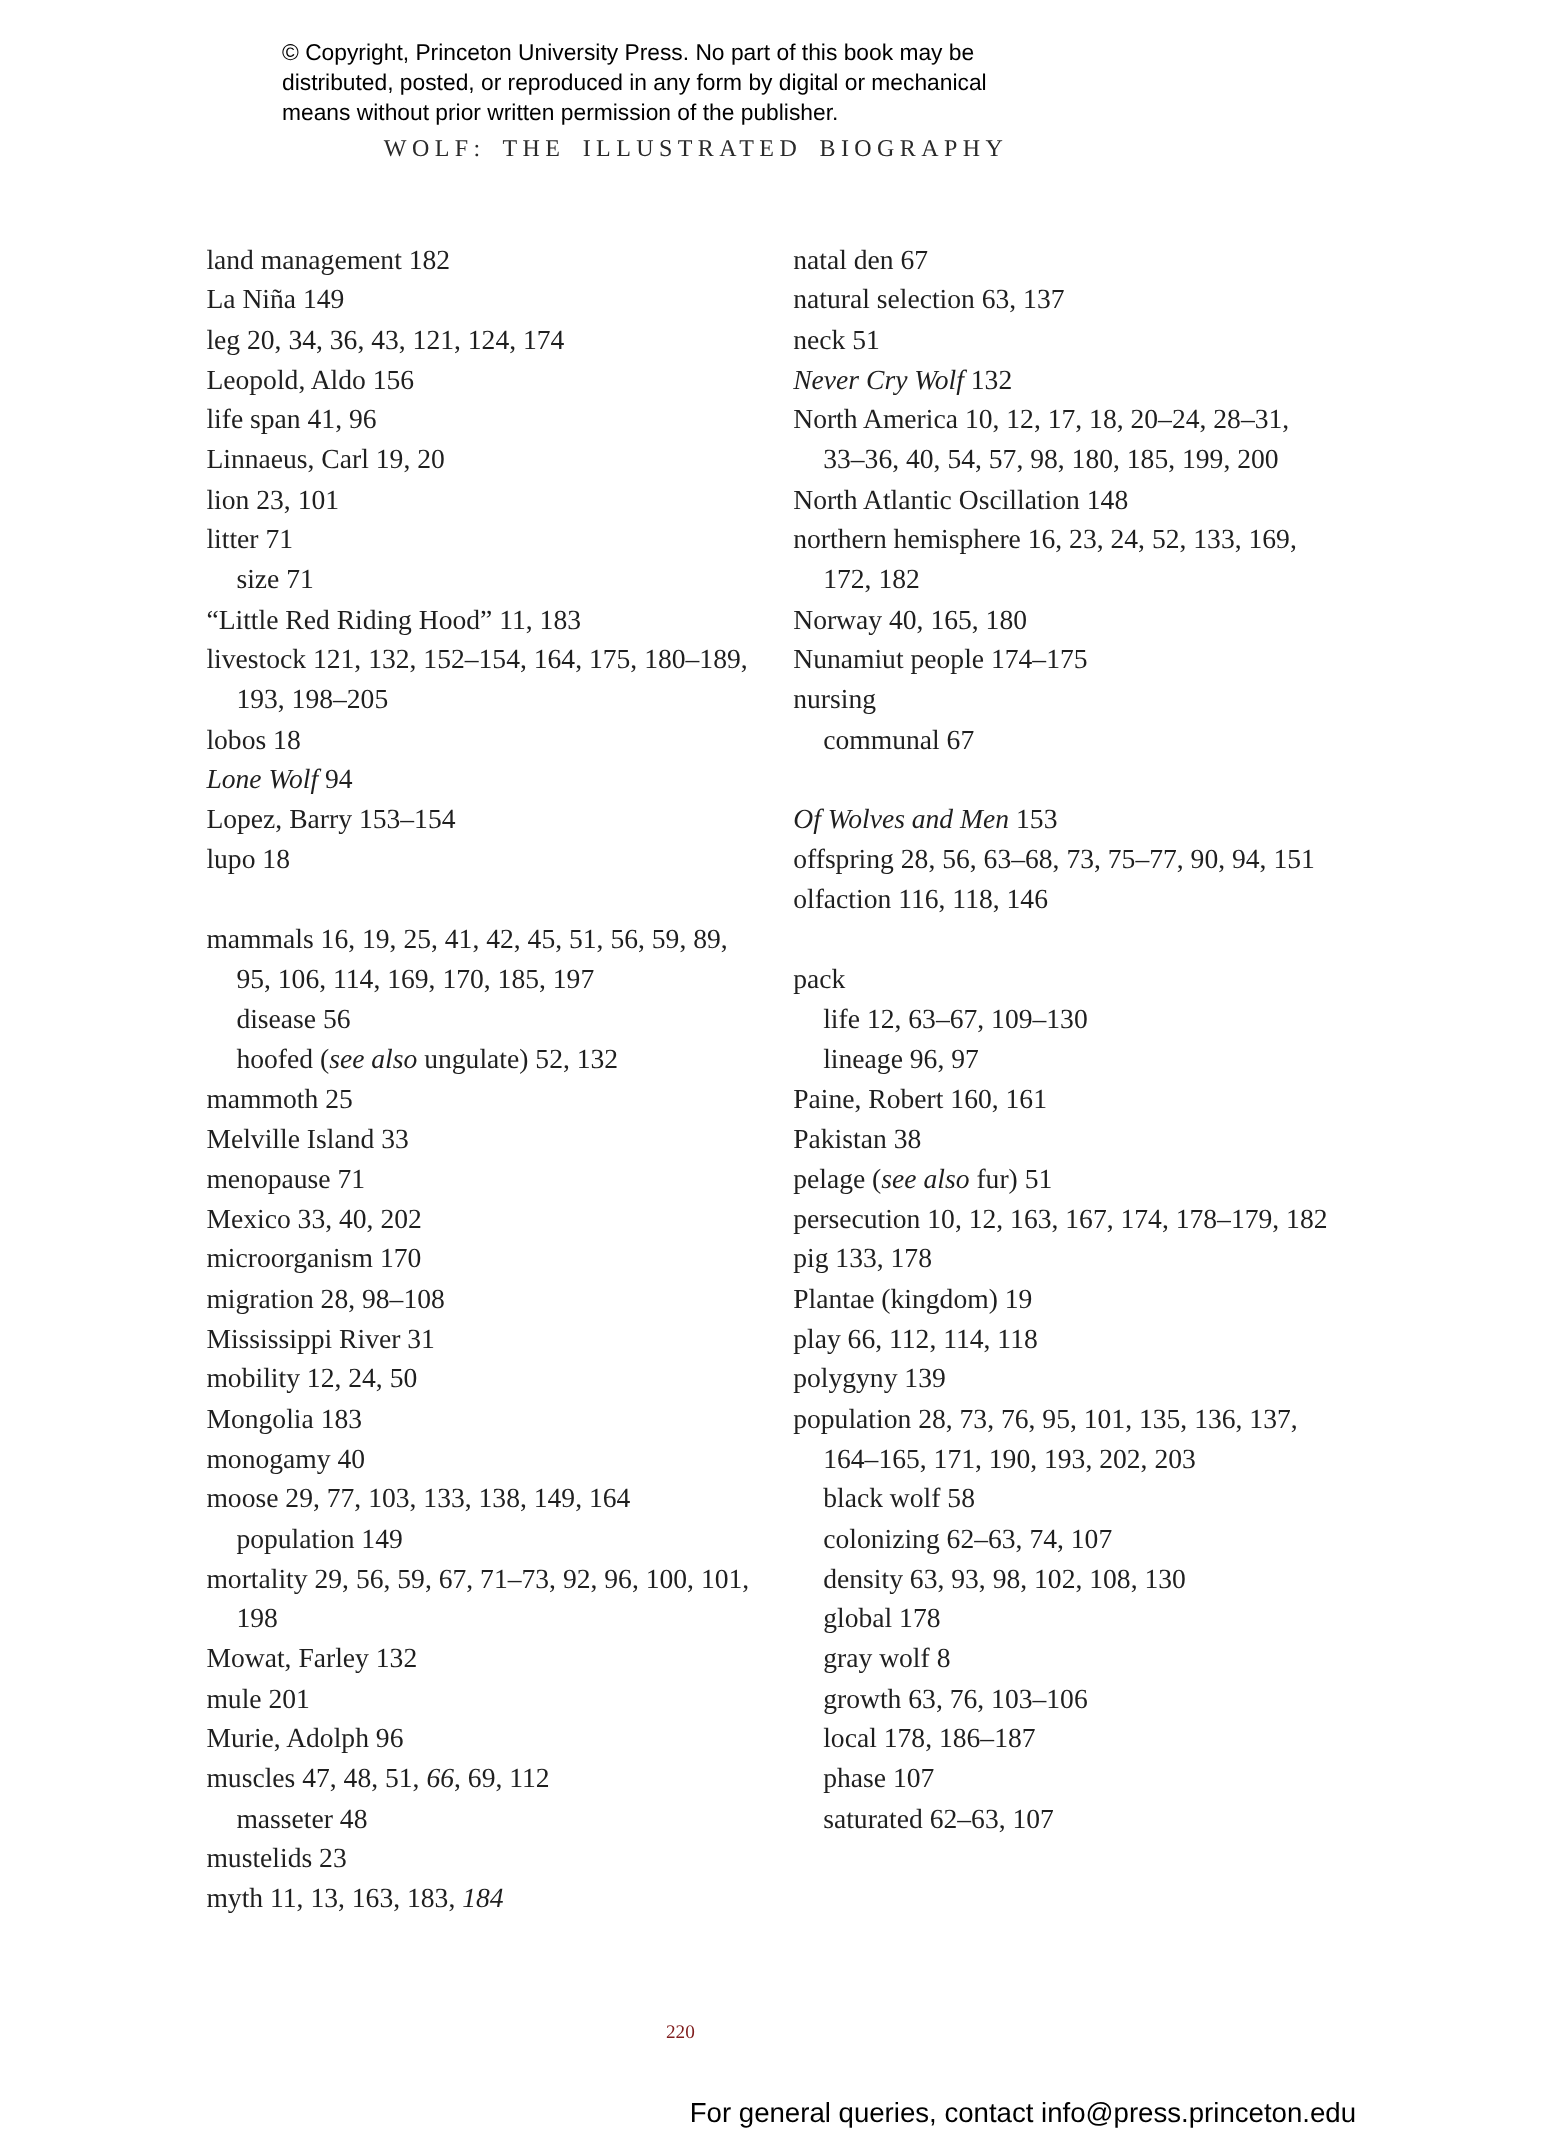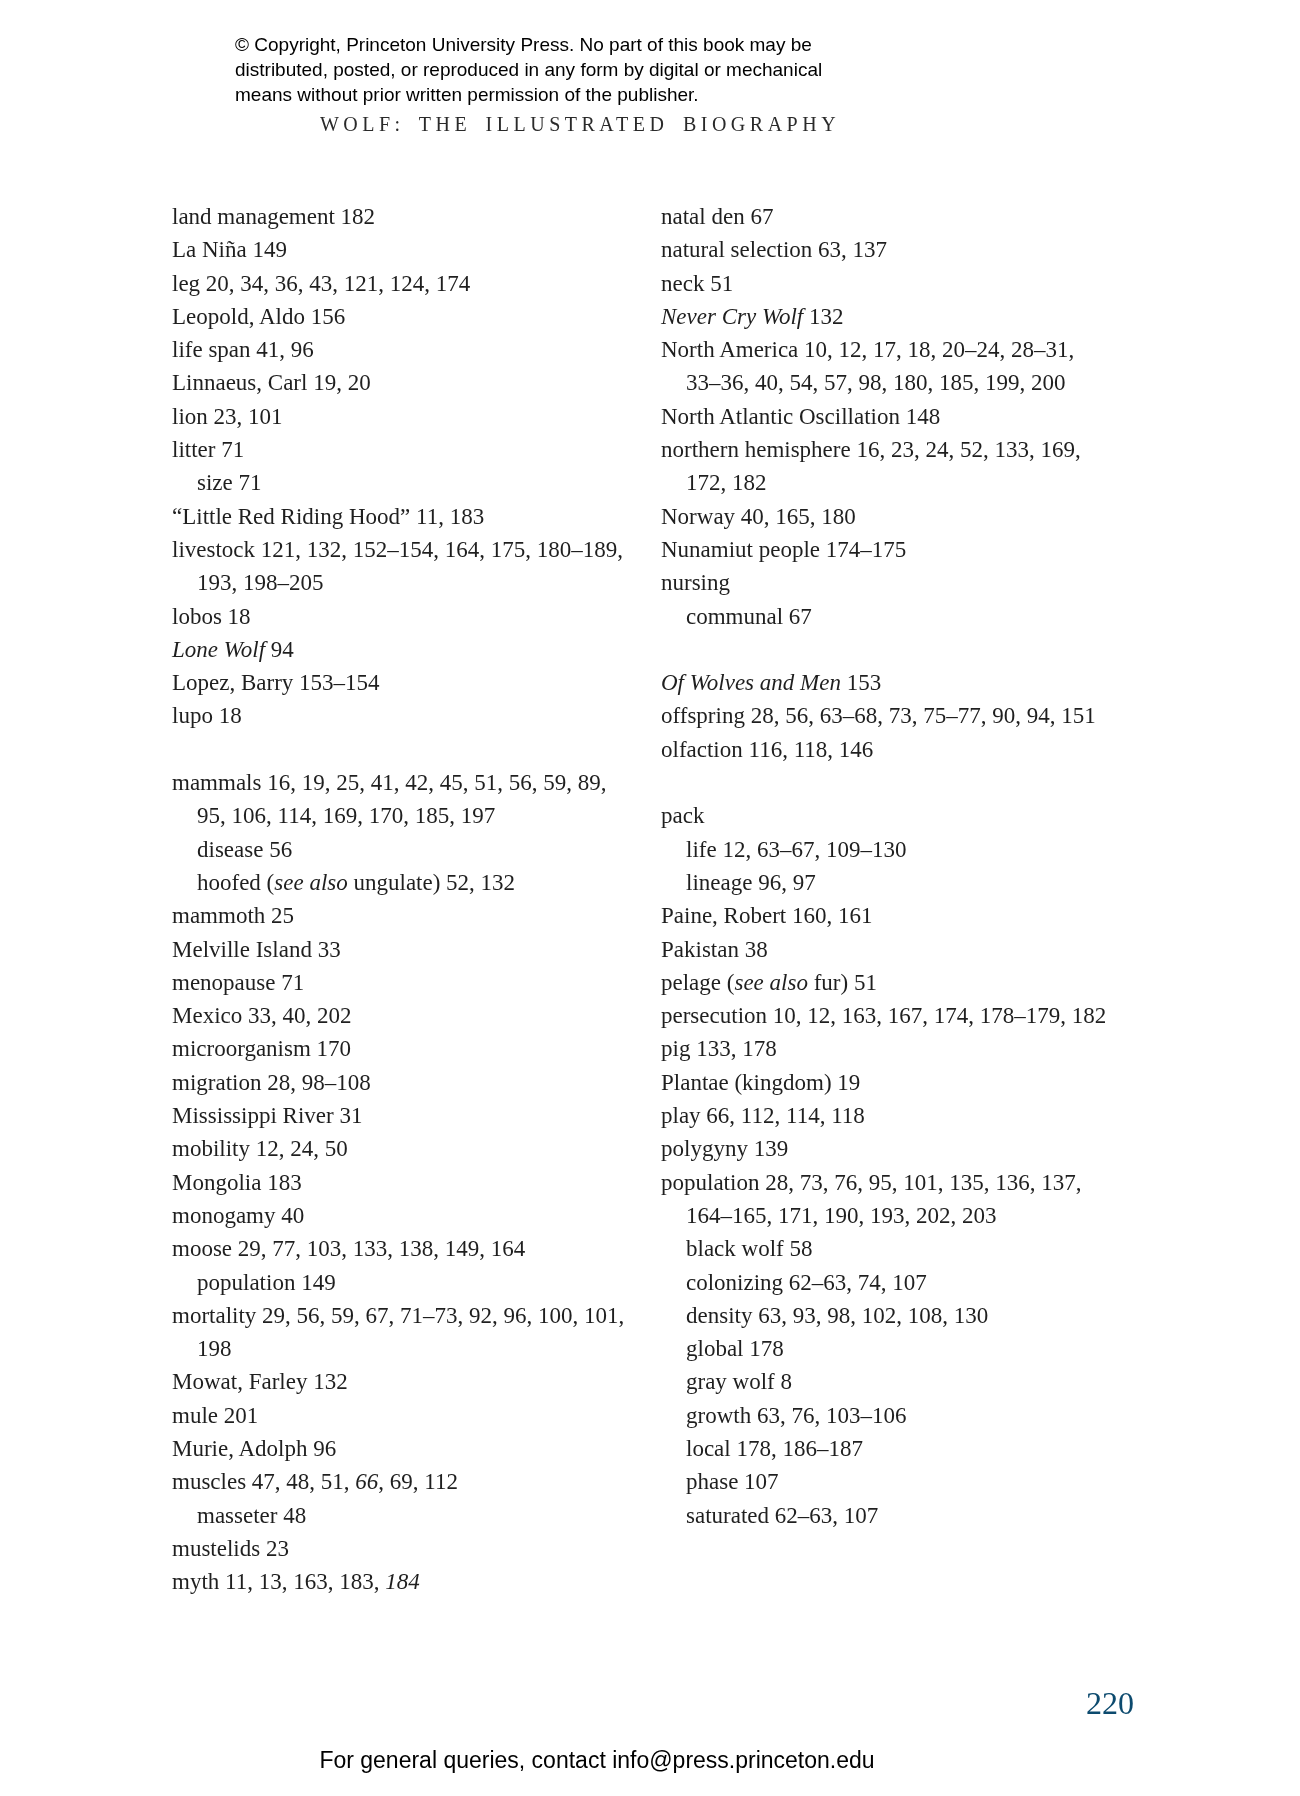--- a/index.html
+++ b/index.html
@@ -31,28 +31,28 @@
     color:#1f1f1f;
     margin-top:38px;
   }
   .col-left  { left:172px; width:486px; }
   .col-right { left:661px; width:620px; }
   .index-line { height:33.3px; white-space:nowrap; }
   .index-line.indent { padding-left:25px; }
   .it { font-style:italic; }
   .page-number {
     position:absolute; left:0; top:1685px; width:1134px;
-    text-align:right; font-size:32px; color:#0c4a6e;
+    text-align:center; font-size:16px; color:#7f1d1d;
     font-family:"Liberation Serif", serif;
   }
   .footer {
     position:absolute; left:0; top:1747px; width:1130px;
-    text-align:center;
+    text-align:right;
     font-family:"Liberation Sans", sans-serif;
-    font-size:23px; color:#000000;padding-left:32px;
+    font-size:23px; color:#000000;
   }
 </style>
 </head>
 <body>
 
 <div class="page">
 
   <div class="copyright">
     <div>© Copyright, Princeton University Press. No part of this book may be</div>
     <div>distributed, posted, or reproduced in any form by digital or mechanical</div>

